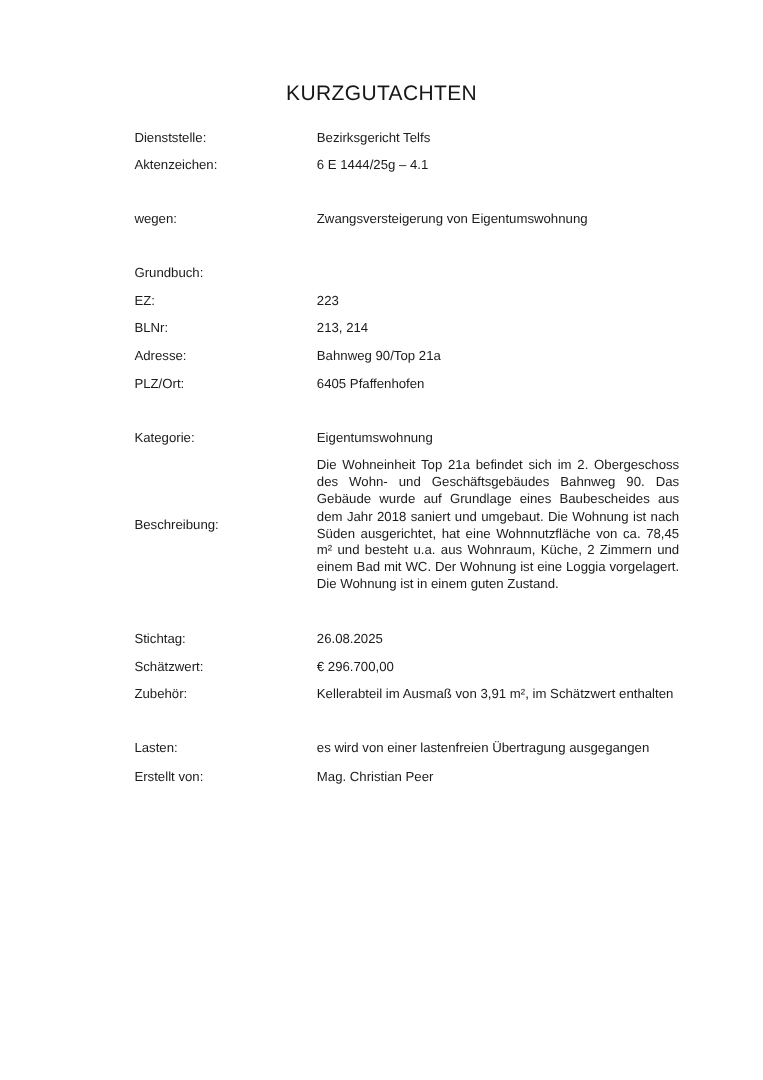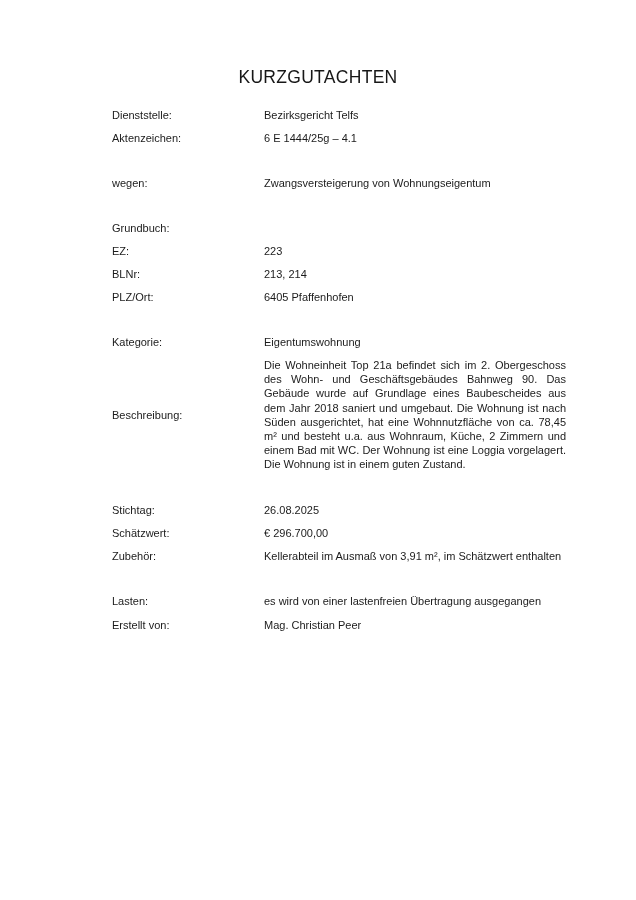--- a/index.html
+++ b/index.html
@@ -86,32 +86,36 @@
       <div class="row">
         <div class="label">Dienststelle:</div>
         <div class="value nowrap">Bezirksgericht Telfs</div>
       </div>
       <div class="row">
         <div class="label">Aktenzeichen:</div>
         <div class="value nowrap">6 E 1444/25g – 4.1</div>
       </div>
       <div class="row gap-before">
         <div class="label">wegen:</div>
-        <div class="value nowrap">Zwangsversteigerung von Wohnungseigentum</div>
+        <div class="value nowrap">Zwangsversteigerung von Eigentumswohnung</div>
       </div>
       <div class="row gap-before">
         <div class="label">Grundbuch:</div>
       </div>
       <div class="row">
         <div class="label">EZ:</div>
         <div class="value nowrap">223</div>
       </div>
       <div class="row">
         <div class="label">BLNr:</div>
         <div class="value nowrap">213, 214</div>
+      </div>
+      <div class="row">
+        <div class="label">Adresse:</div>
+        <div class="value nowrap">Bahnweg 90/Top 21a</div>
       </div>
       <div class="row">
         <div class="label">PLZ/Ort:</div>
         <div class="value nowrap">6405 Pfaffenhofen</div>
       </div>
       <div class="row gap-before">
         <div class="label">Kategorie:</div>
         <div class="value nowrap">Eigentumswohnung</div>
       </div>
       <div class="row">

